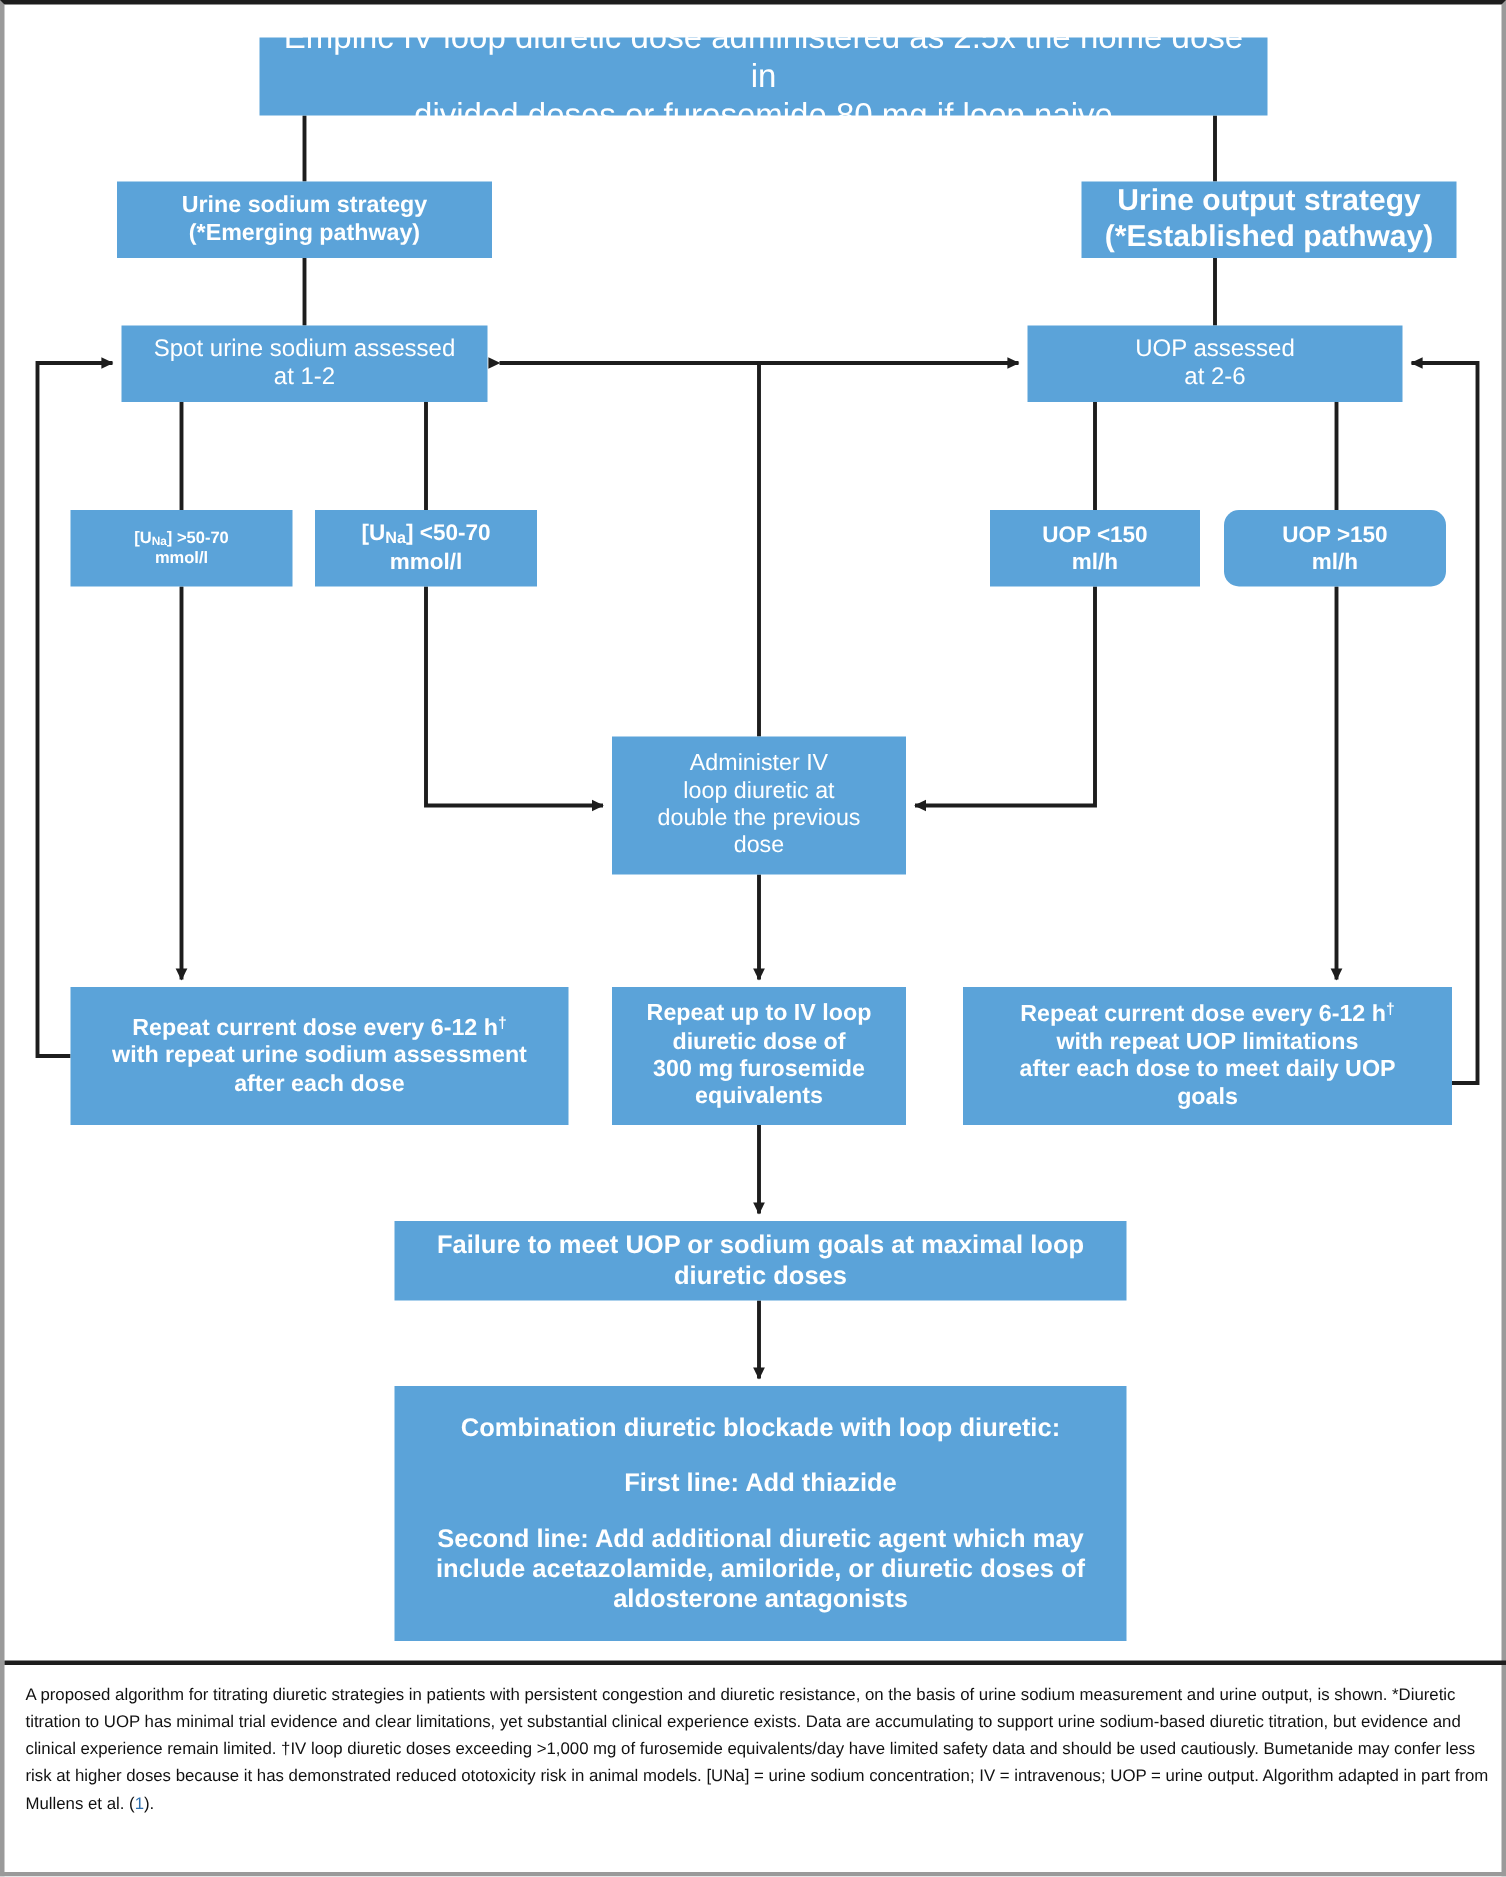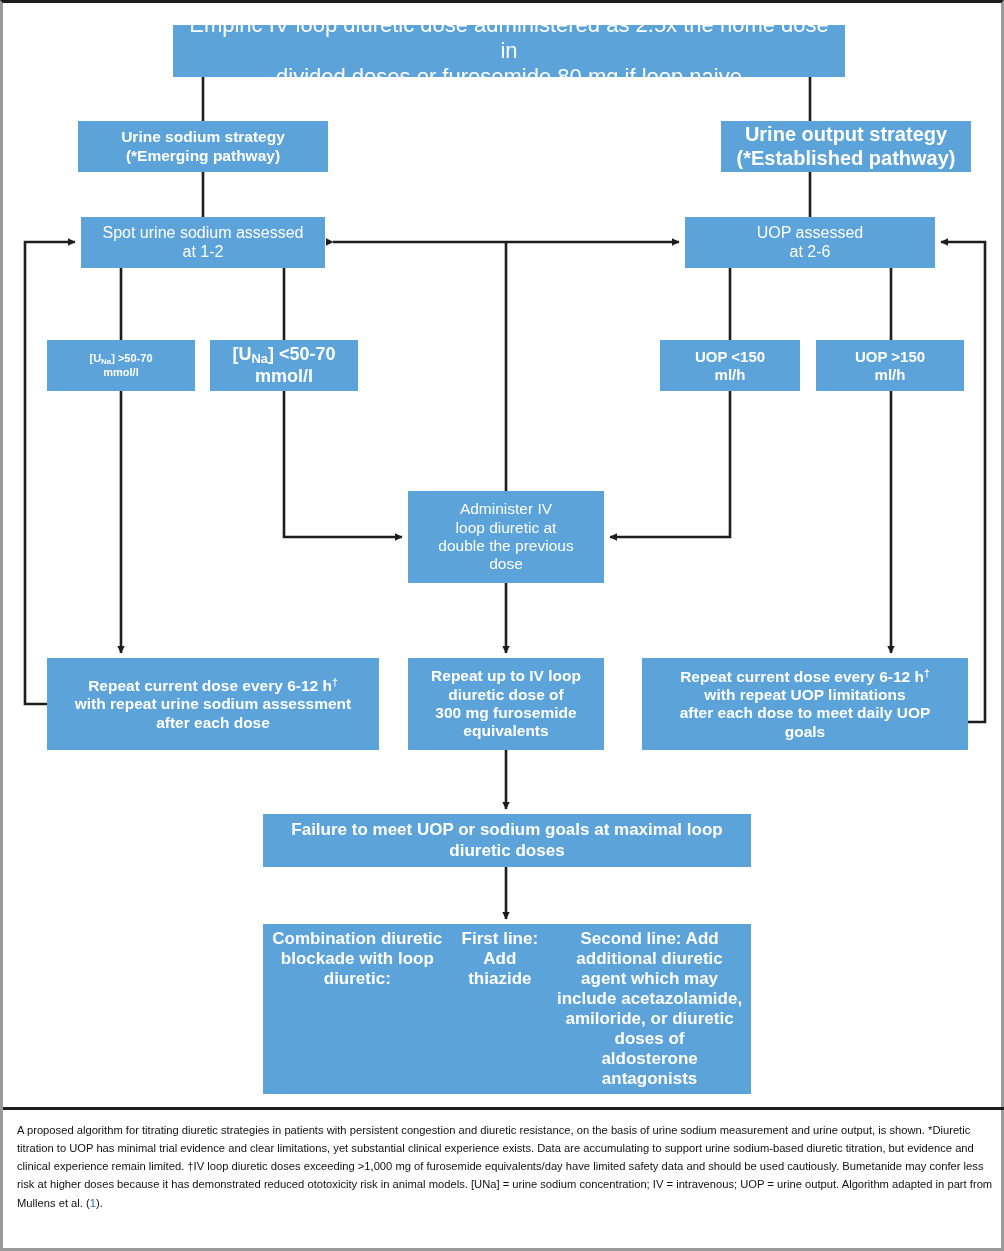--- a/index.html
+++ b/index.html
@@ -42,30 +42,30 @@
   }
   .box .ln{display:block;}
 
   
   #box-empiric      {left:170px; top:22px;  width:672px; height:52px;  font-size:22px;}
   #box-na-strategy  {left:75px;  top:118px; width:250px; height:51px;  font-size:15.5px; font-weight:bold;}
   #box-uop-strategy {left:718px; top:118px; width:250px; height:51px;  font-size:20px; font-weight:bold;}
   #box-spot-na      {left:78px;  top:214px; width:244px; height:51px;  font-size:16px;}
   #box-uop-assessed {left:682px; top:214px; width:250px; height:51px;  font-size:16px;justify-content:center;}
   #box-na-high      {left:44px;  top:337px; width:148px; height:51px;  font-size:11px; font-weight:bold;}
-  #box-na-low       {left:207px; top:337px; width:148px; height:51px;  font-size:18px; font-weight:bold;}
+  #box-na-low       {left:207px; top:337px; width:148px; height:51px;  font-size:15px; font-weight:bold;}
   #box-uop-low      {left:657px; top:337px; width:140px; height:51px;  font-size:15px; font-weight:bold;}
-  #box-uop-high     {left:813px; top:337px; width:148px; height:51px;  font-size:15px; font-weight:bold;}
+  #box-uop-high     {left:813px; top:337px; width:148px; height:51px;  font-size:15px; font-weight:bold;border-radius:10px;}
   #box-administer   {left:405px; top:488px; width:196px; height:92px;  font-size:15.5px;}
   #box-repeat-na    {left:44px;  top:655px; width:332px; height:92px;  font-size:15.5px; font-weight:bold;}
   #box-repeat-dose  {left:405px; top:655px; width:196px; height:92px;  font-size:15.5px; font-weight:bold;}
   #box-repeat-uop   {left:639px; top:655px; width:326px; height:92px;  font-size:15.5px; font-weight:bold;}
   #box-failure      {left:260px; top:811px; width:488px; height:53px;  font-size:17px; font-weight:bold;}
   #box-combination  {left:260px; top:921px; width:488px; height:170px; font-size:17px; font-weight:bold;}
-  #box-combination .inner{display:flex;flex-direction:row;justify-content:center;gap:17px;width:100%;}
+  #box-combination .inner{display:flex;flex-direction:column;justify-content:center;gap:17px;width:100%;}
 
   sub{font-size:0.72em;vertical-align:-0.2em;}
   sup{font-size:0.68em;vertical-align:0.45em;}
 
   
   #caption{
     position:absolute;left:0;top:1104px;width:1004px;height:147px;
     box-sizing:border-box;
     border-top:3px solid #1d1d1d;
     padding:11px 14px 0 14px;

